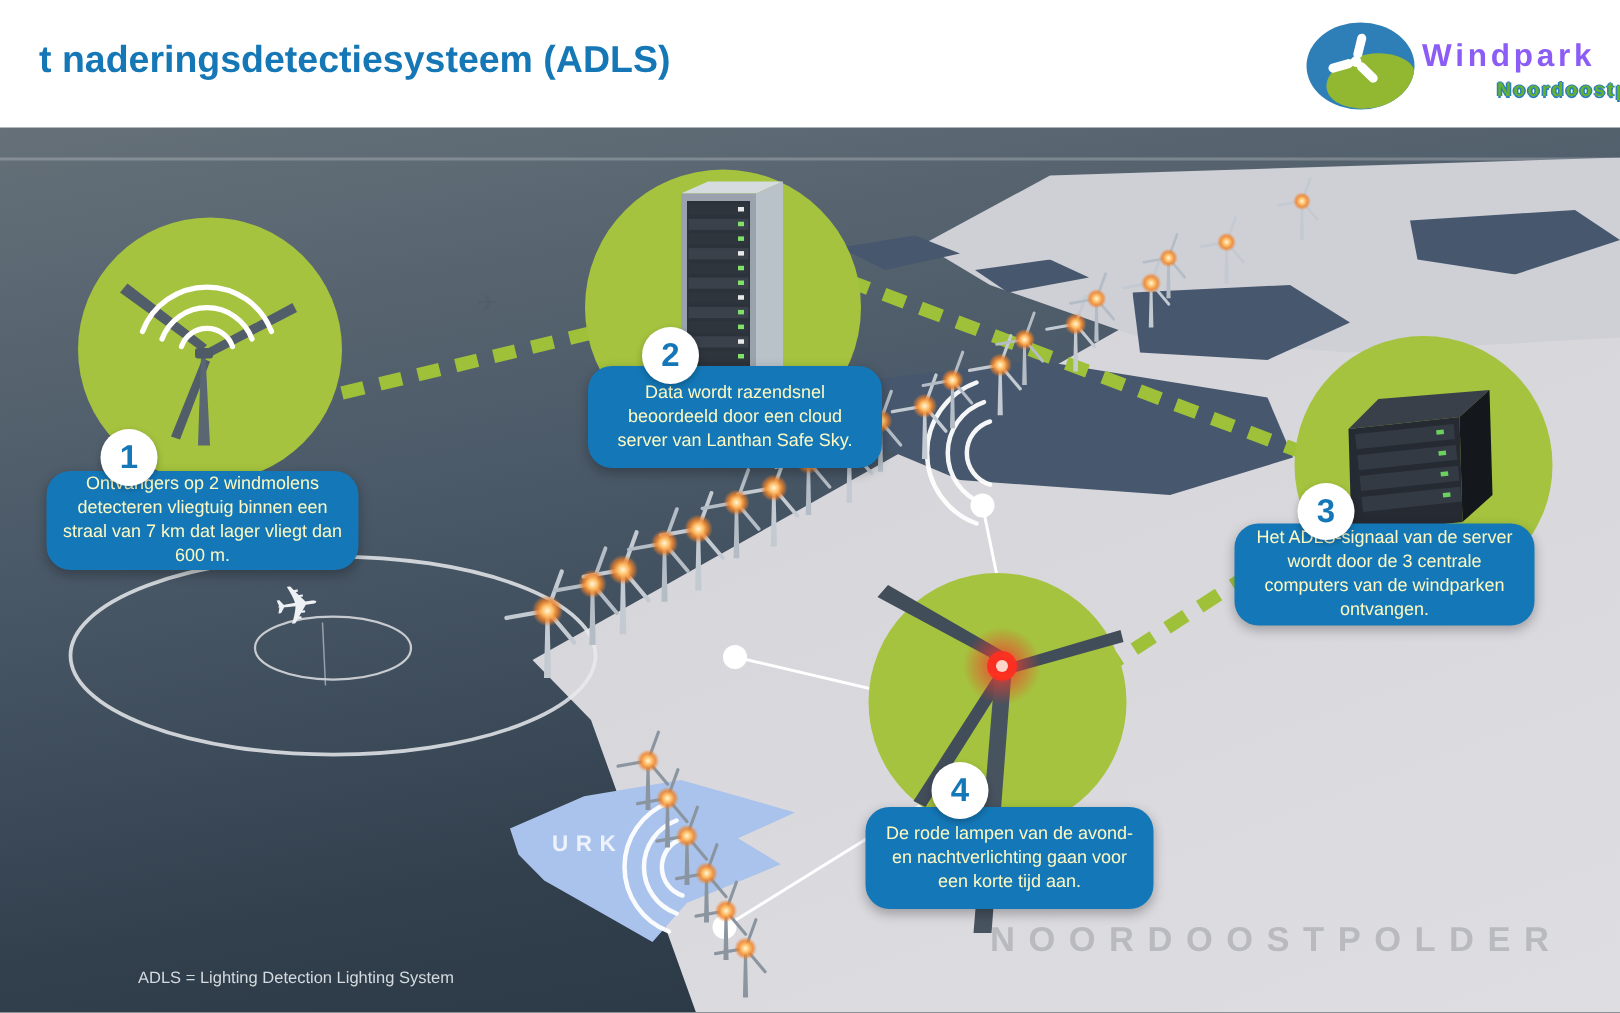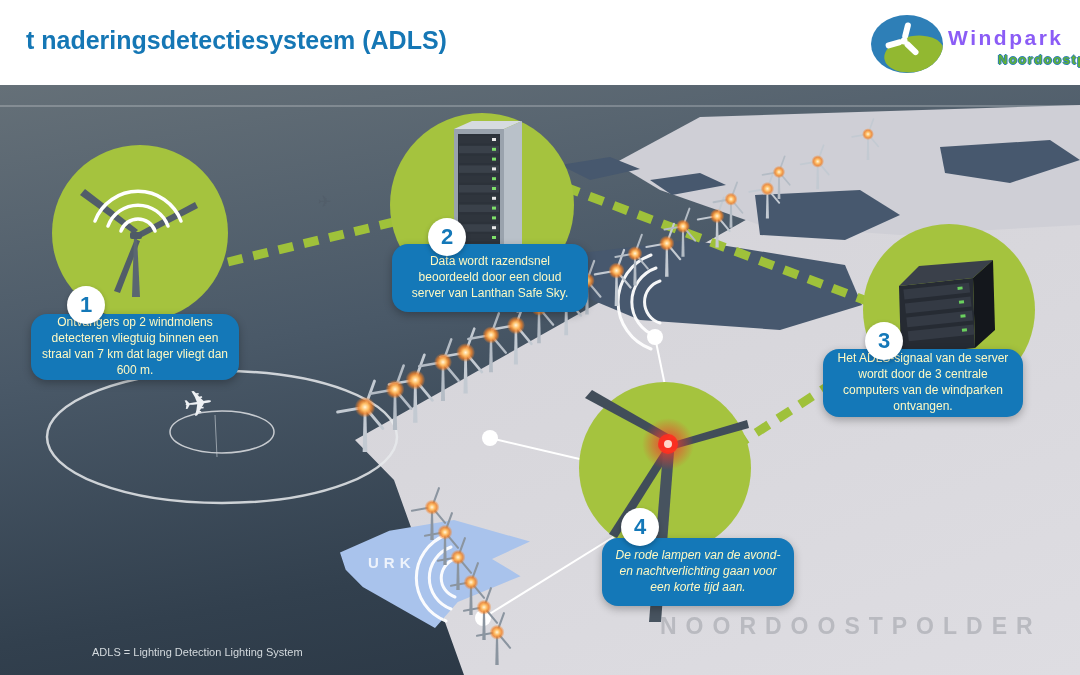--- a/index.html
+++ b/index.html
@@ -52,21 +52,21 @@
   #circle-3{left:863px;top:139px;width:172px;height:172px;}
   #circle-4{left:579px;top:297px;width:172px;height:172px;}
   .circle-art{position:absolute;overflow:visible;}
 
   .callout{z-index:9;background:#1478b8;border-radius:16px;color:#fef9c3;font-size:12px;line-height:1.33;
     display:flex;align-items:center;justify-content:center;text-align:center;padding:8px 10px;box-sizing:border-box;
     box-shadow:0 3px 8px rgba(0,0,0,.28);}
   #callout-1{left:31px;top:229px;width:208px;height:66px;}
   #callout-2{left:392px;top:159px;width:196px;height:68px;}
   #callout-3{left:823px;top:264px;width:200px;height:68px;}
-  #callout-4{left:602px;top:453px;width:192px;height:68px;font-style:italic;}
+  #callout-4{left:577px;top:453px;width:192px;height:68px;}
   .badge{z-index:10;width:38px;height:38px;border-radius:50%;background:#fff;color:#1478b8;
     font-size:22px;font-weight:bold;display:flex;align-items:center;justify-content:center;
     box-shadow:0 2px 5px rgba(0,0,0,.25);}
   #badge-1{left:67px;top:201px;}
   #badge-2{left:428px;top:133px;}
   #badge-3{left:865px;top:237px;}
   #badge-4{left:621px;top:423px;}
 </style>
 </head>
 <body>

